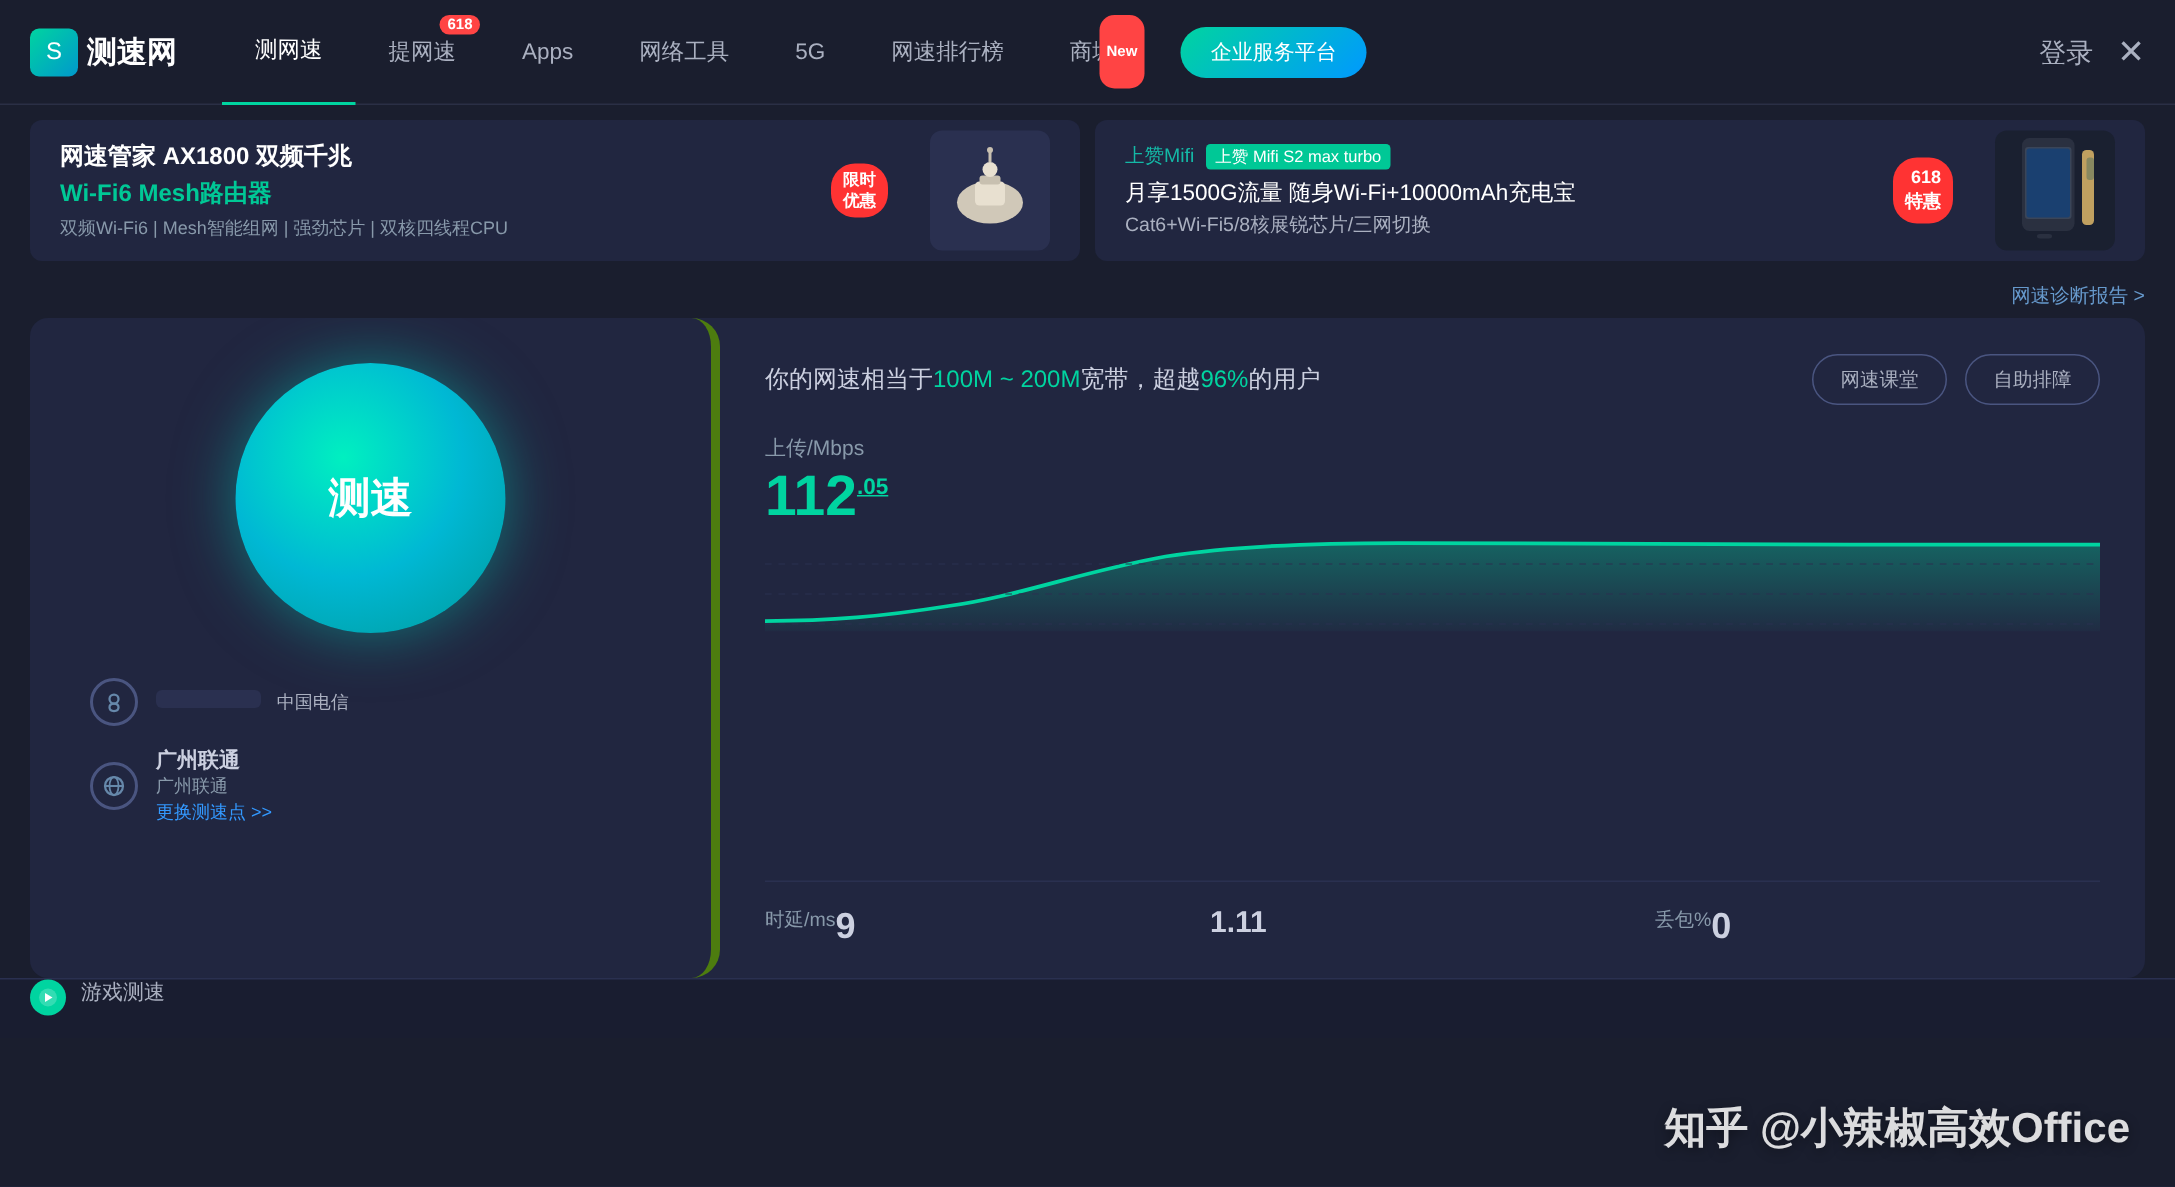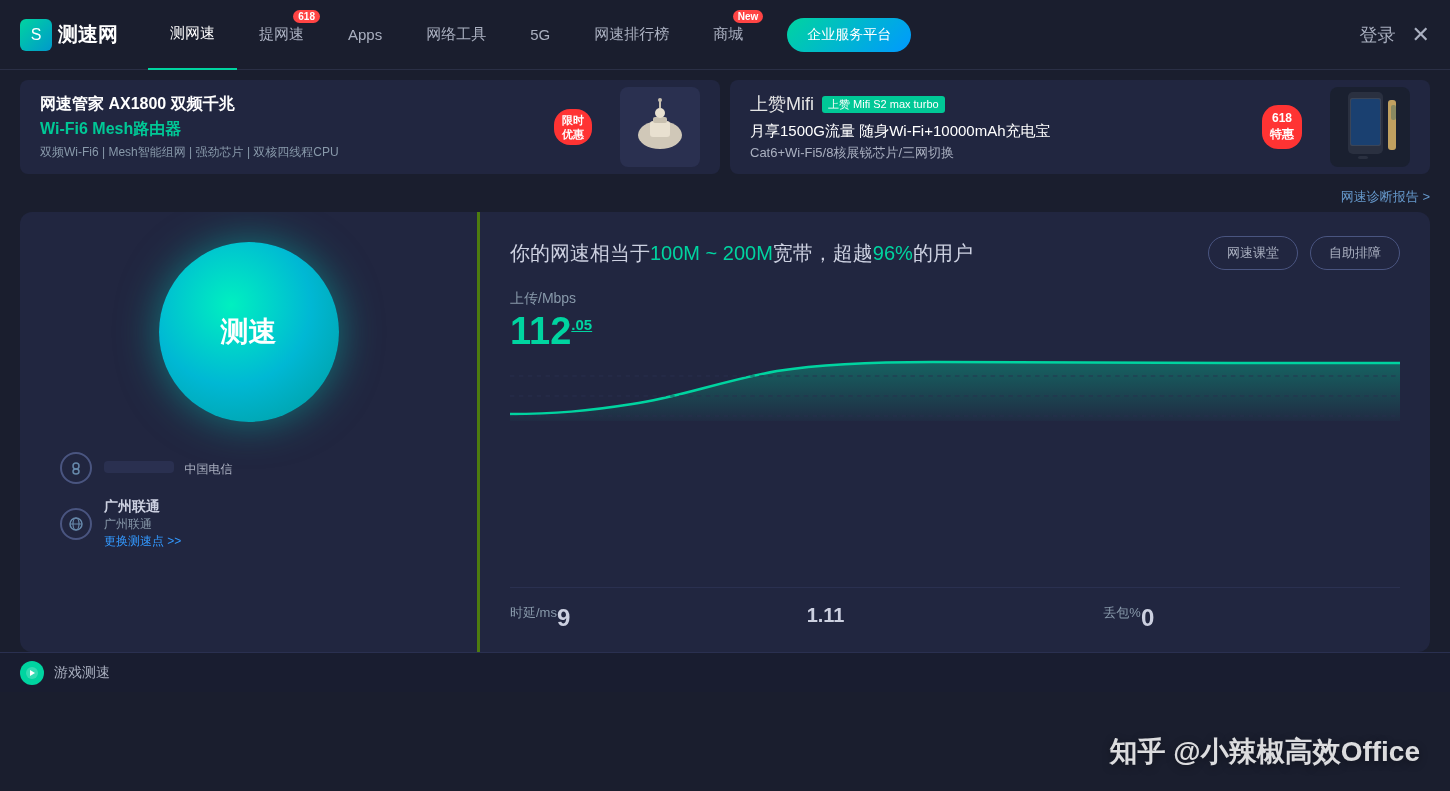--- a/index.html
+++ b/index.html
@@ -78,21 +78,21 @@
       font-weight: bold;
     }
     .nav-badge-new {
       position: absolute;
       top: 10px;
       right: 2px;
       background: #ff4444;
       color: #fff;
       font-size: 10px;
       border-radius: 10px;
-      padding: 1px 5px;
+      padding: 19px 5px;
       font-weight: bold;
     }
     .btn-enterprise {
       background: linear-gradient(135deg, #00d4a0, #0099ff);
       color: #fff;
       border: none;
       border-radius: 20px;
       padding: 8px 20px;
       font-size: 14px;
       cursor: pointer;
@@ -142,21 +142,21 @@
       margin-bottom: 4px;
     }
     .ad-subtitle { font-size: 12px; color: #8899aa; }
     .ad-badge-red {
       background: #ff3333;
       color: #fff;
       font-size: 11px;
       border-radius: 16px;
       padding: 4px 8px;
       font-weight: bold;
-      text-align: center;
+      text-align: right;
       line-height: 1.3;
     }
     .ad-image {
       width: 80px;
       height: 80px;
       background: #2a3050;
       border-radius: 8px;
       margin-left: 16px;
       display: flex;
       align-items: center;
@@ -186,21 +186,22 @@
 
     
     .left-panel {
       width: 460px;
       min-width: 460px;
       display: flex;
       flex-direction: column;
       align-items: center;
       justify-content: flex-start;
       padding: 30px 20px 20px;
-      border-right: 3px solid #4d7c0f;
+      border-right: 6px solid #4d7c0f;
+      border-radius: 19px;
     }
     .speed-circle {
       width: 180px;
       height: 180px;
       border-radius: 50%;
       background: radial-gradient(circle at 40% 35%, #00f0c0, #00b8d4, #009999);
       display: flex;
       align-items: center;
       justify-content: center;
       font-size: 28px;
@@ -243,21 +244,21 @@
       display: flex;
       flex-direction: column;
     }
     .speed-summary {
       display: flex;
       align-items: center;
       justify-content: space-between;
       margin-bottom: 20px;
     }
     .speed-summary-text {
-      font-size: 20px;
+      font-size: 16px;
       color: #ccd0e0;
     }
     .speed-summary-text span { color: #00d4a0; }
     .action-btns {
       display: flex;
       gap: 12px;
     }
     .action-btn {
       border: 1px solid #4a5580;
       background: transparent;
@@ -313,21 +314,21 @@
     }
     .stat-label { font-size: 13px; color: #8899aa; margin-bottom: 6px; }
     .stat-value { font-size: 24px; color: #ccd0e0; font-weight: bold; }
     .stat-value-small { font-size: 20px; }
 
     
     .game-speed-bar {
       height: 40px;
       background: #191d30;
       display: flex;
-      align-items: center;
+      align-items: flex-start;
       padding: 0 20px;
       gap: 10px;
       border-top: 1px solid #2a3050;
     }
     .game-speed-icon {
       width: 24px;
       height: 24px;
       background: #00d4a0;
       border-radius: 50%;
       display: flex;
@@ -432,21 +433,21 @@
           <line x1="30" y1="11" x2="30" y2="4" stroke="#c8c0b0" stroke-width="2"></line>
           <circle cx="30" cy="3" r="2" fill="#c8c0b0"></circle>
         </svg>
       </div>
     </div>
   </div>
 
   <div class="ad-card">
     <div class="ad-left">
       <div style="display:flex;align-items:center;gap:8px;margin-bottom:6px;">
-        <span style="font-size:18px;color:#e5e5e5;">上赞Mifi</span>
+        <span style="font-size:13px;color:#14b8a6;">上赞Mifi</span>
         <span style="background:#00c896;color:#fff;font-size:11px;border-radius:3px;padding:1px 6px;">上赞 Mifi S2 max turbo</span>
       </div>
       <div class="ad2-title">月享1500G流量 随身Wi-Fi+10000mAh充电宝</div>
       <div class="ad2-subtitle">Cat6+Wi-Fi5/8核展锐芯片/三网切换</div>
     </div>
     <div style="display:flex;align-items:center;gap:12px;">
       <div style="position:relative;display:flex;align-items:center;">
         <div class="ad-badge-red" style="font-size:12px;padding:6px 8px;">
           <span>618</span><br>
           <span>特惠</span>

